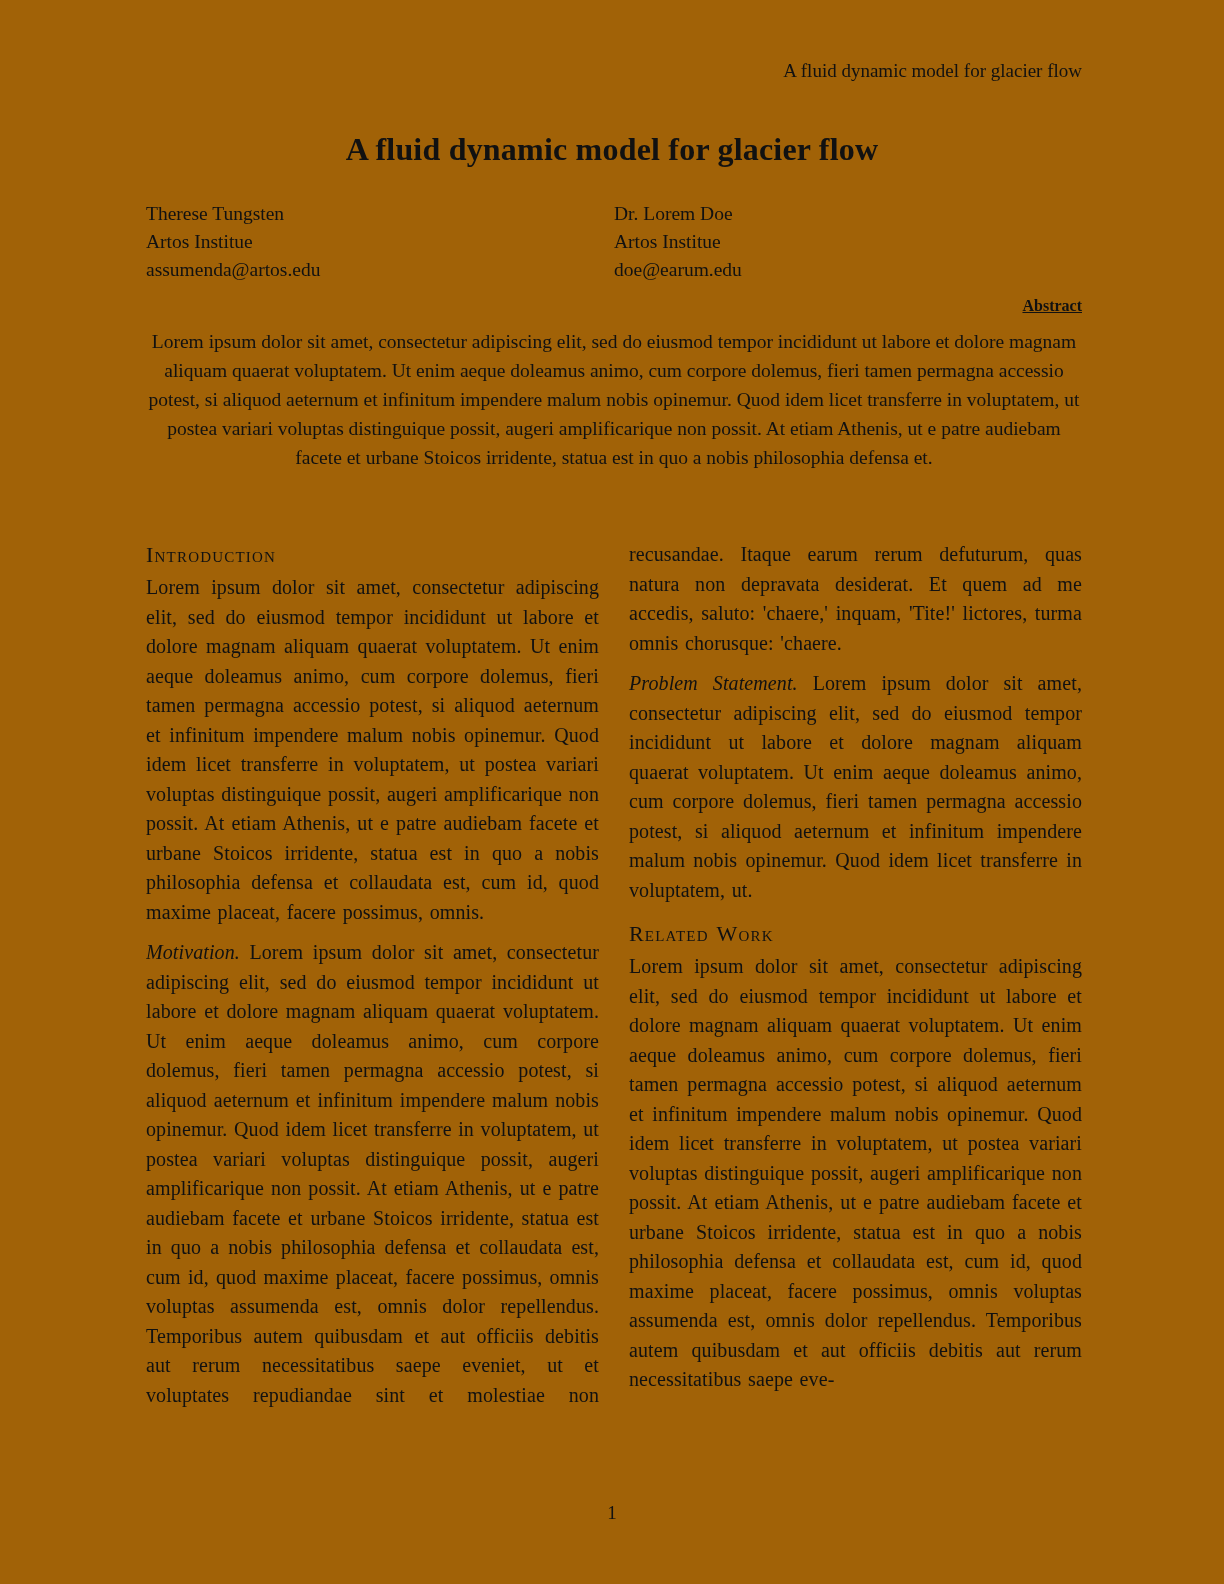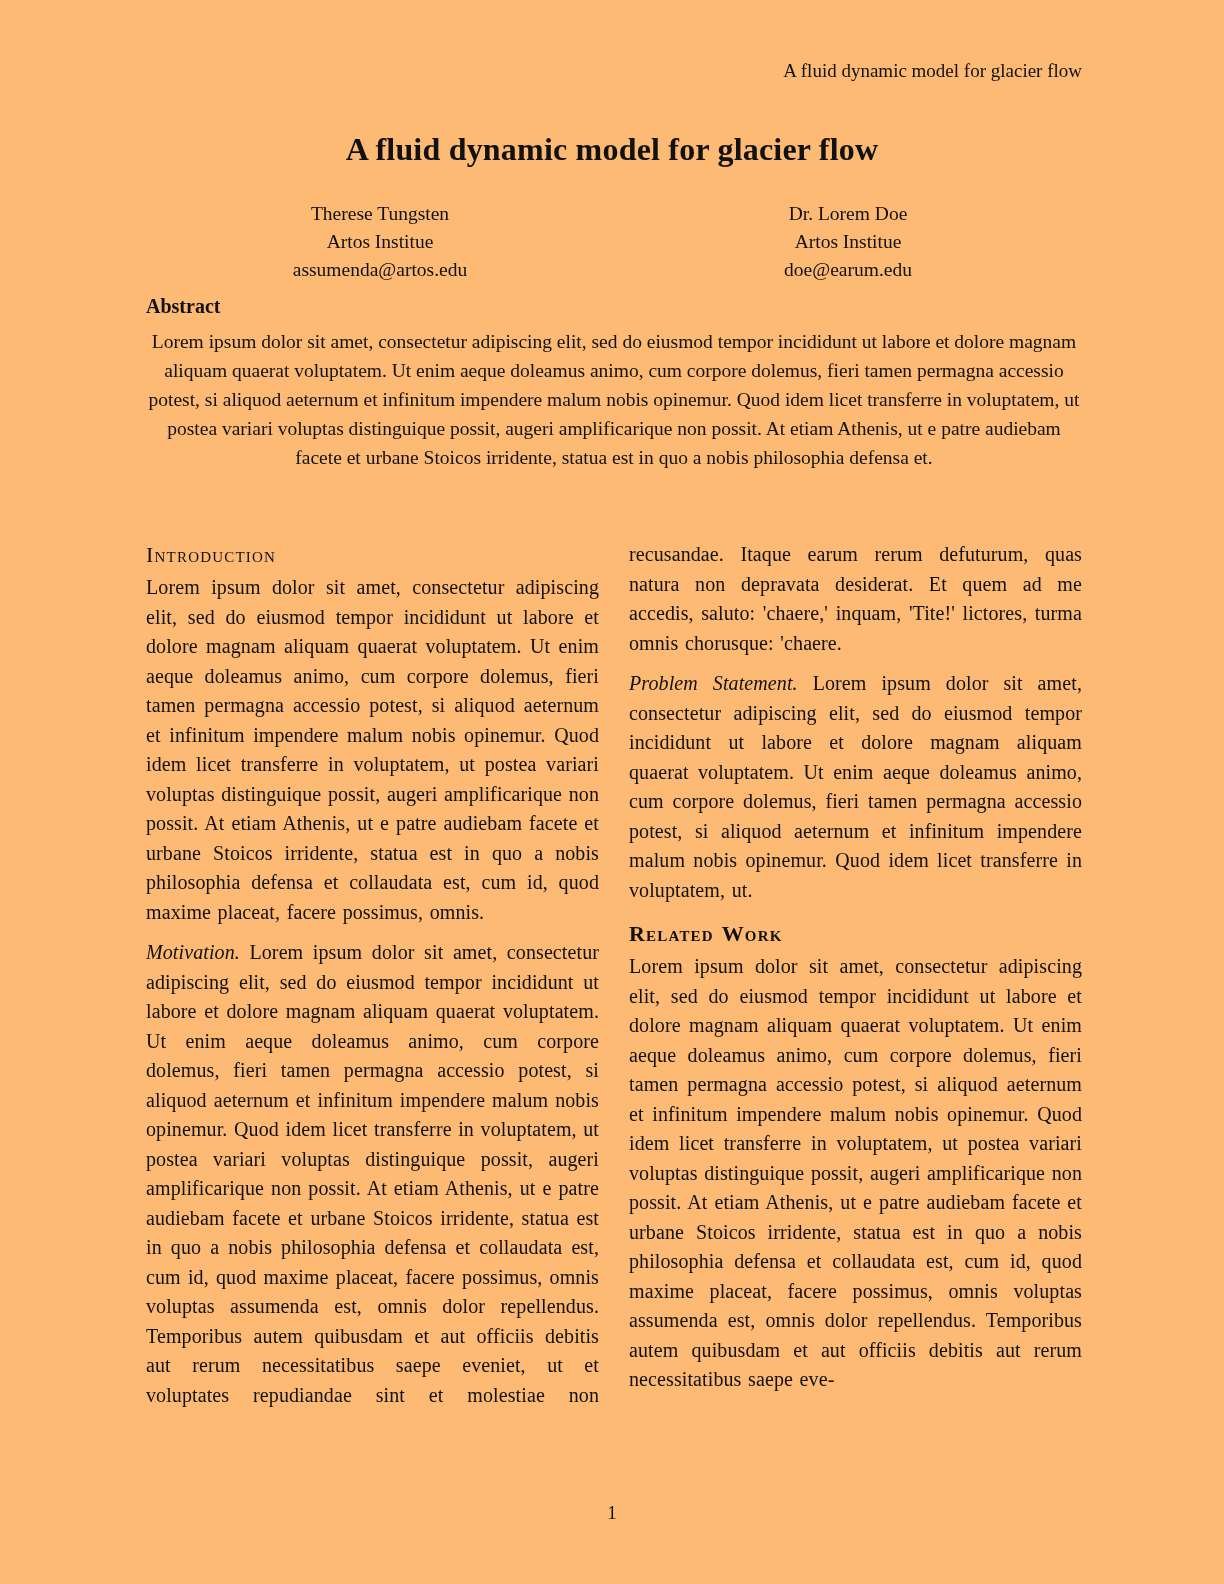--- a/index.html
+++ b/index.html
@@ -10,21 +10,21 @@
   body {
     width: 1224px;
     height: 1584px;
     font-family: "Liberation Serif", "DejaVu Serif", serif;
     color: #111111;
   }
   .page {
     position: relative;
     width: 1224px;
     height: 1584px;
-    background: #fdba74;
+    background: #a16207;
     overflow: hidden;
   }
 
   
   .running-header {
     position: absolute;
     top: 58px;
     left: 146px;
     width: 936px;
     text-align: right;
@@ -49,38 +49,38 @@
   
   .authors {
     position: absolute;
     top: 200px;
     left: 146px;
     width: 936px;
     display: flex;
   }
   .author {
     flex: 1 1 50%;
-    text-align: center;
     font-size: 19.5px;
     line-height: 28px;
   }
 
   
   .abstract {
     position: absolute;
     top: 292px;
     left: 146px;
     width: 936px;
   }
   .abstract-heading {
-    text-align: left;
+    text-align: right;
     font-weight: 700;
-    font-size: 20px;
+    font-size: 16px;
     line-height: 28px;
     margin-bottom: 7px;
+    text-decoration: underline;
   }
   .abstract-text {
     margin: 0;
     text-align: center;
     font-size: 19.5px;
     line-height: 29px;
   }
 
   
   .columns {
@@ -103,21 +103,20 @@
     margin: 0 0 3px 0;
     text-align: left;
     font-size: 22px;
     font-weight: 400;
     font-variant: small-caps;
     letter-spacing: 1.2px;
     line-height: 30px;
   }
   .section-heading.later {
     margin-top: 14px;
-    font-weight: bold;
   }
   .columns p {
     margin: 0 0 11px 0;
     hyphens: auto;
   }
   .columns p:first-of-type { margin-top: 0; }
   .runin {
     font-style: italic;
     margin-top: 20px;
   }

